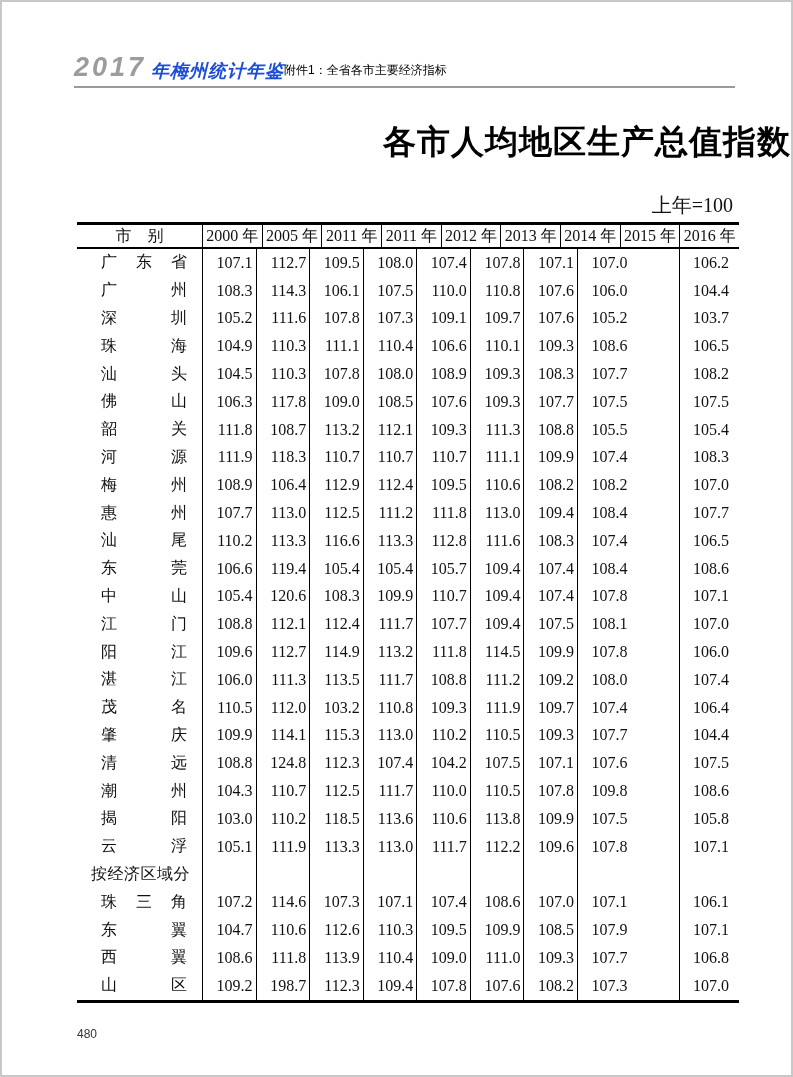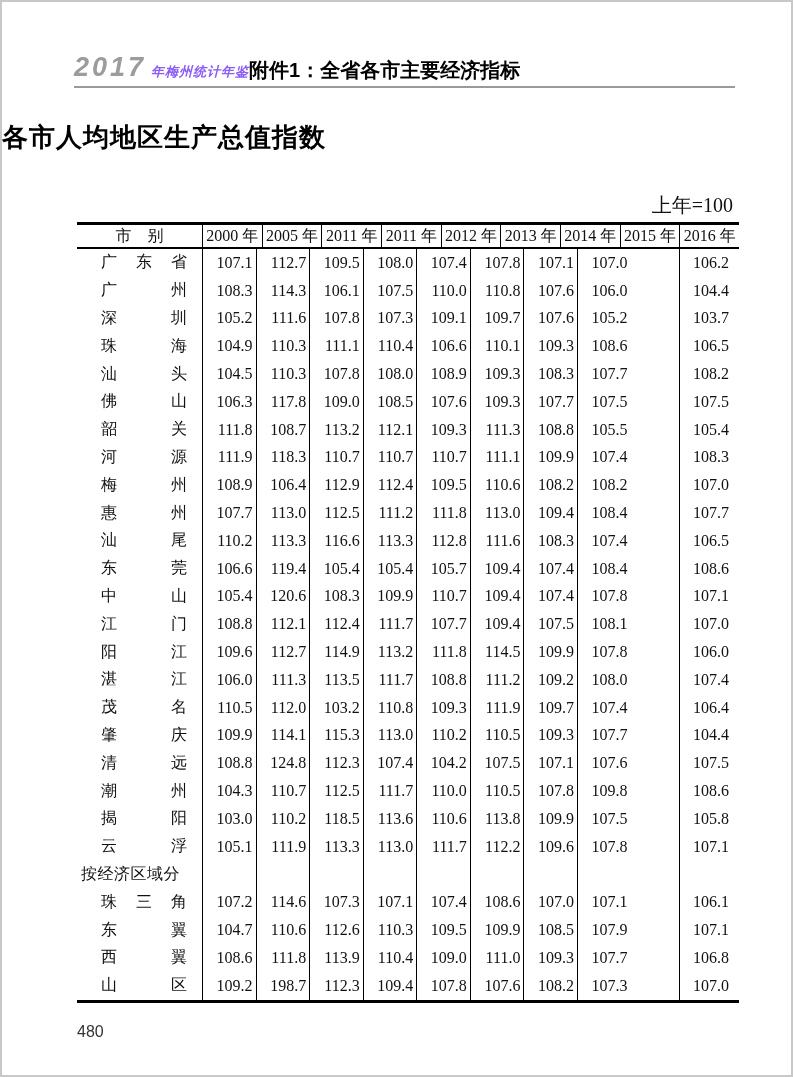--- a/index.html
+++ b/index.html
@@ -25,32 +25,32 @@
   .logo { display:flex; align-items:flex-end; }
   .logo-year {
     font-family:"Liberation Sans","DejaVu Sans",sans-serif;
     font-style:italic; font-weight:bold;
     font-size:27px; line-height:24px;
     color:#9c9c9c; letter-spacing:3px;
   }
   .logo-suffix {
     font-family:"Liberation Sans","DejaVu Sans",sans-serif;
     font-style:italic; font-weight:bold;
-    font-size:13px; line-height:15px;
-    color:#8b5cf6; margin-left:5px; letter-spacing:1px;
+    font-size:18px; line-height:15px;
+    color:#1d4ed8; margin-left:5px; letter-spacing:1px;
   }
   .attachment {
     font-family:"Liberation Sans","DejaVu Sans",sans-serif;
-    font-weight:bold; font-size:20px; color:#000; line-height:18px;
+    font-weight:normal; font-size:12px; color:#000; line-height:18px;
   }
   
   .doc-title {
     position:absolute; top:118px; left:0; right:0;
-    text-align:left;
-    font-size:26px; font-weight:bold; letter-spacing:1px; color:#000;
+    text-align:right;
+    font-size:33px; font-weight:bold; letter-spacing:1px; color:#000;
   }
   .unit-note {
     position:absolute; top:190px; right:58px;
     font-size:20px; color:#111;
   }
   
   .stat-table {
     position:absolute; top:220px; left:75px;
     width:662px;
   }
@@ -70,26 +70,26 @@
   .cell + .cell { border-left:1px solid #000; }
   .name-col { width:125px; }
   .year-col { flex:1 1 0; }
   .hcell { justify-content:center; text-align:left; }
   .value-cell { justify-content:flex-end; padding-right:3px; }
   .value-cell.last { padding-right:10px;margin-left:48px; }
   .jname {
     display:flex; justify-content:space-between;
     width:86px; margin-left:24px;
   }
-  .section-label { margin-left:4px; letter-spacing:0.5px; }
+  .section-label { margin-left:14px; letter-spacing:0.5px; }
   
   .page-number {
     position:absolute; left:75px; bottom:34px;
     font-family:"Liberation Sans","DejaVu Sans",sans-serif;
-    font-size:16px; color:#333;
+    font-size:12px; color:#333;
   }
 </style>
 </head>
 <body>
 
 <div class="page">
 
   <div class="doc-header">
     <div class="logo">
       <span class="logo-year">2017</span>

